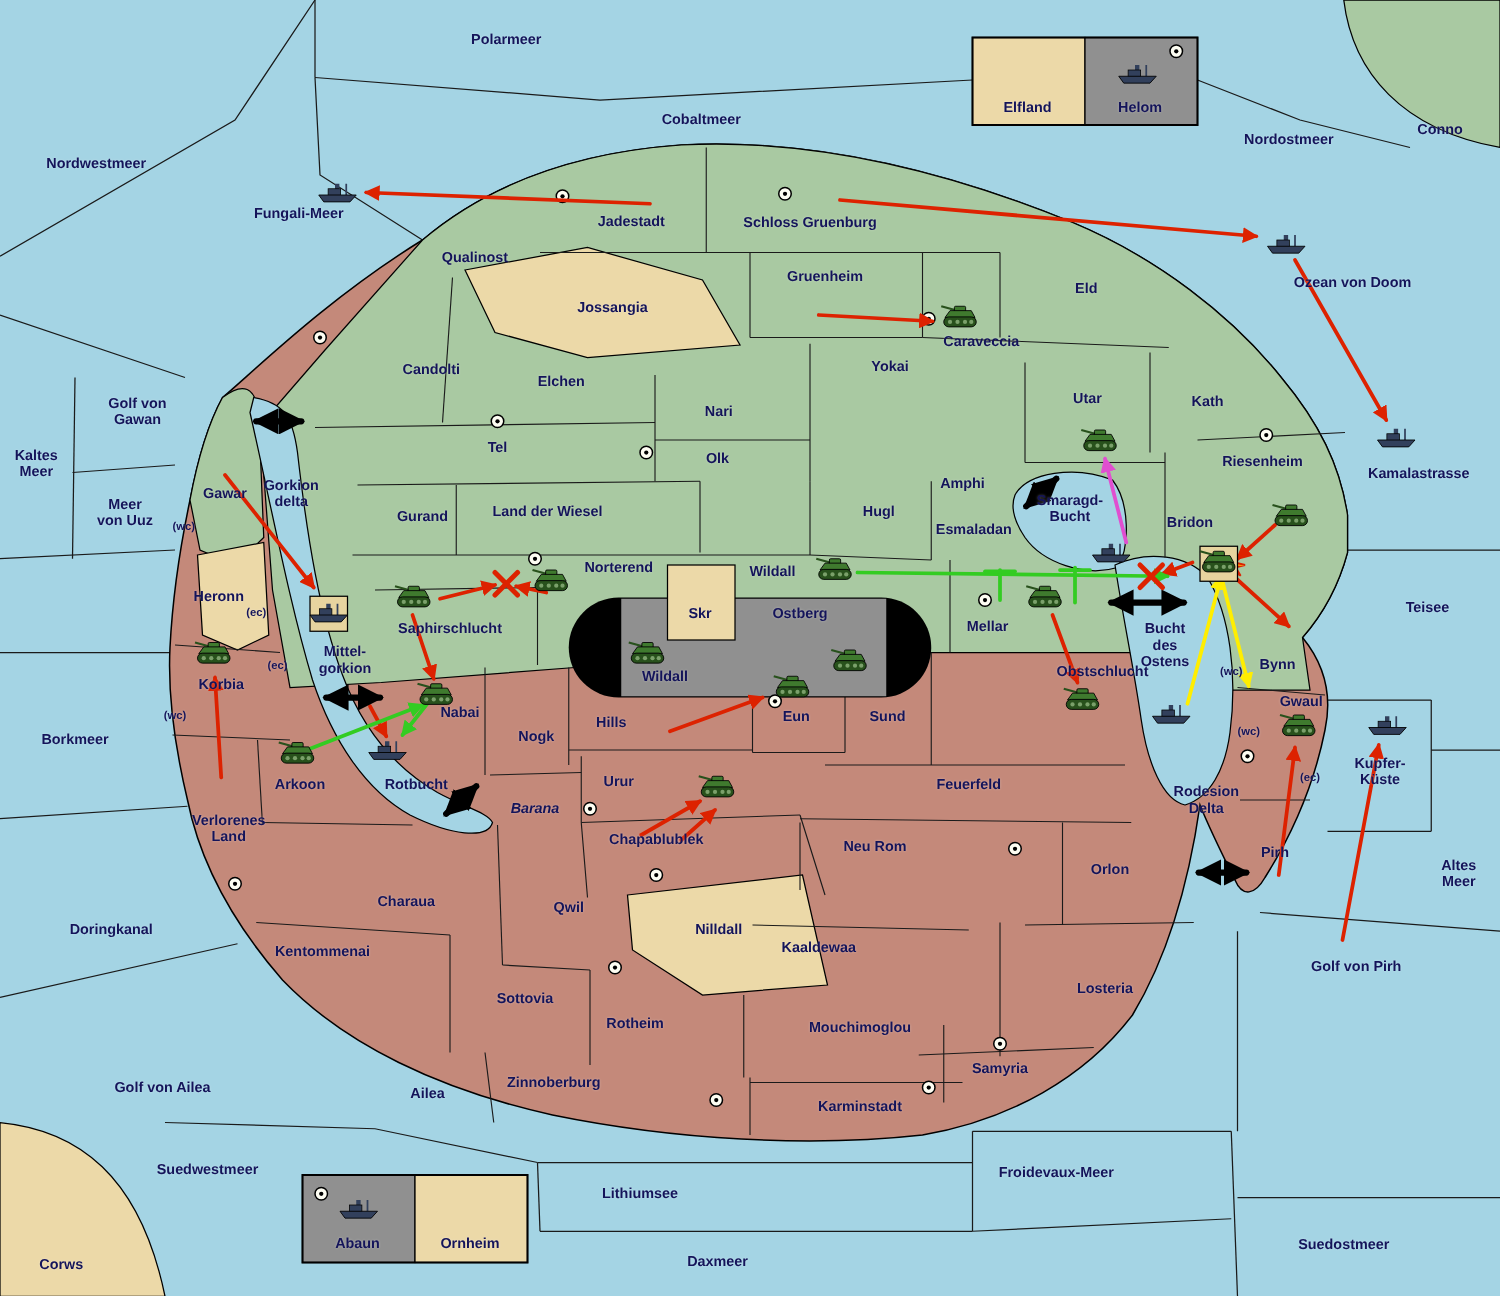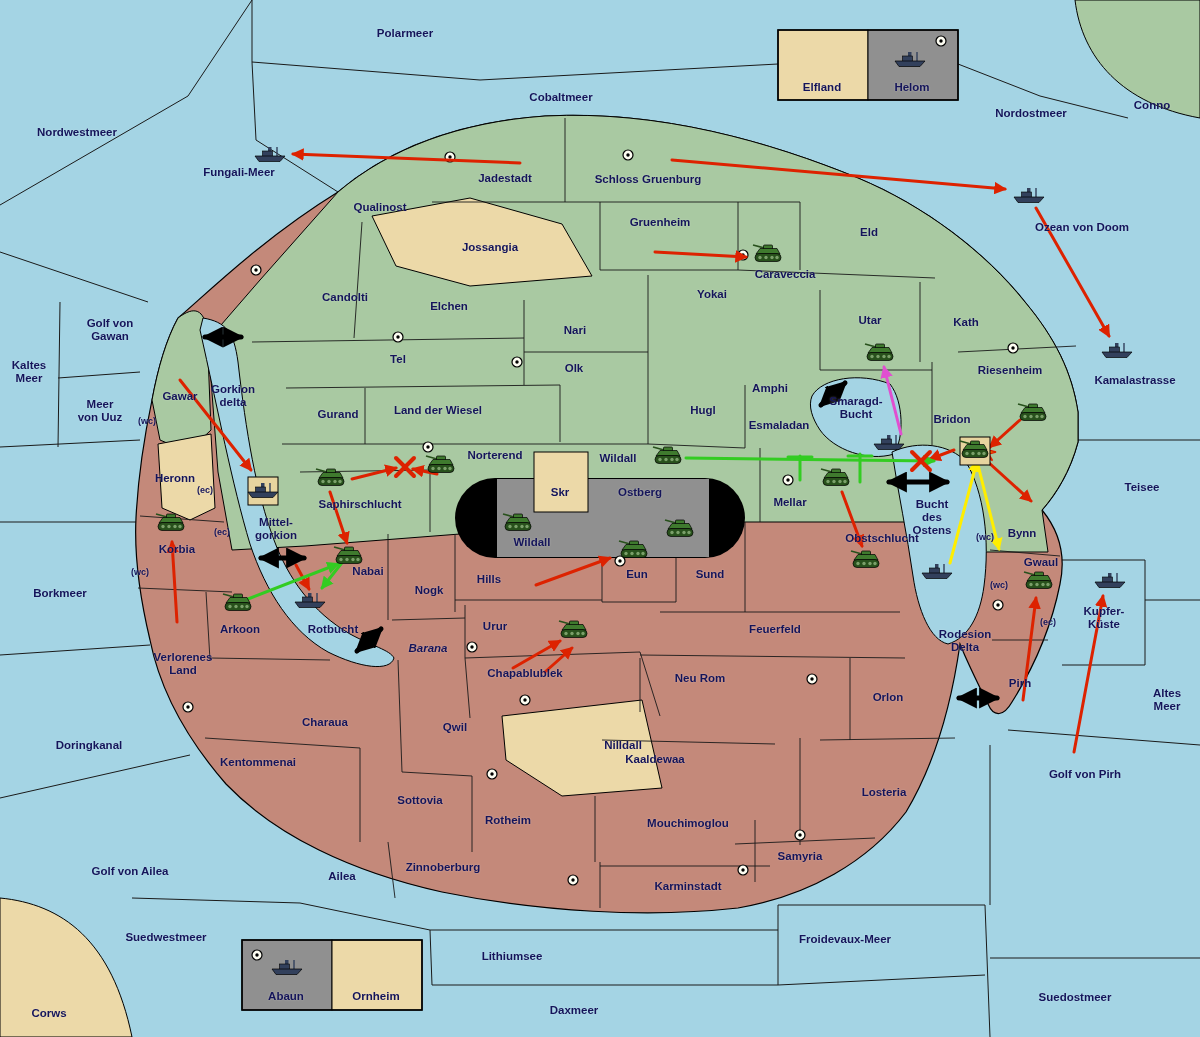--- a/index.html
+++ b/index.html
@@ -597,21 +597,21 @@
 Delta</div>
       <div class="lbl land" style="left: 428px; top: 648px; font-style: italic;">Barana</div>
       <div class="lbl land" style="left: 183px; top: 664px;">Verlorenes
 Land</div>
       <div class="lbl land" style="left: 525px; top: 673px;">Chapablublek</div>
       <div class="lbl land" style="left: 700px; top: 678px;">Neu Rom</div>
       <div class="lbl land" style="left: 1020px; top: 683px;">Pirh</div>
       <div class="lbl land" style="left: 888px; top: 697px;">Orlon</div>
       <div class="lbl land" style="left: 325px; top: 722px;">Charaua</div>
       <div class="lbl land" style="left: 455px; top: 727px;">Qwil</div>
-      <div class="lbl land" style="left: 575px; top: 745px; margin-left: 48px;">Nilldall</div>
+      <div class="lbl land" style="left: 575px; top: 745px;">Nilldall</div>
       <div class="lbl land" style="left: 655px; top: 759px;">Kaaldewaa</div>
       <div class="lbl land" style="left: 258px; top: 762px;">Kentommenai</div>
       <div class="lbl land" style="left: 884px; top: 792px;">Losteria</div>
       <div class="lbl land" style="left: 420px; top: 800px;">Sottovia</div>
       <div class="lbl land" style="left: 508px; top: 820px;">Rotheim</div>
       <div class="lbl land" style="left: 688px; top: 823px;">Mouchimoglou</div>
       <div class="lbl land" style="left: 342px; top: 848px; margin-top: 28px;">Ailea</div>
       <div class="lbl land" style="left: 800px; top: 856px;">Samyria</div>
       <div class="lbl land" style="left: 443px; top: 867px; text-align: center;">Zinnoberburg</div>
       <div class="lbl land" style="left: 688px; top: 886px;">Karminstadt</div>

